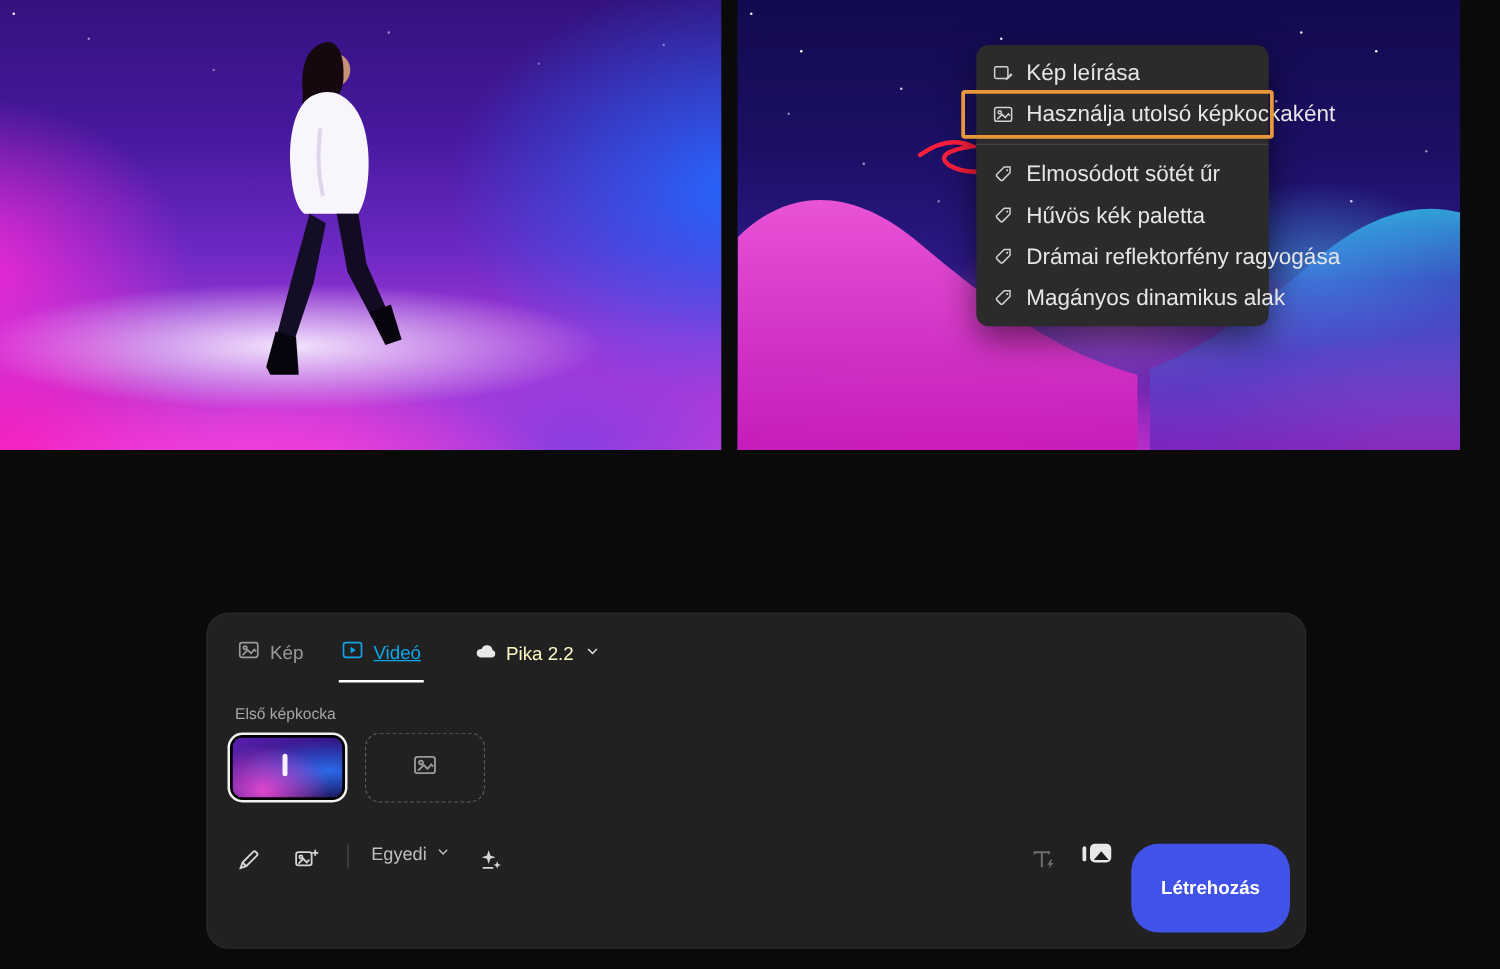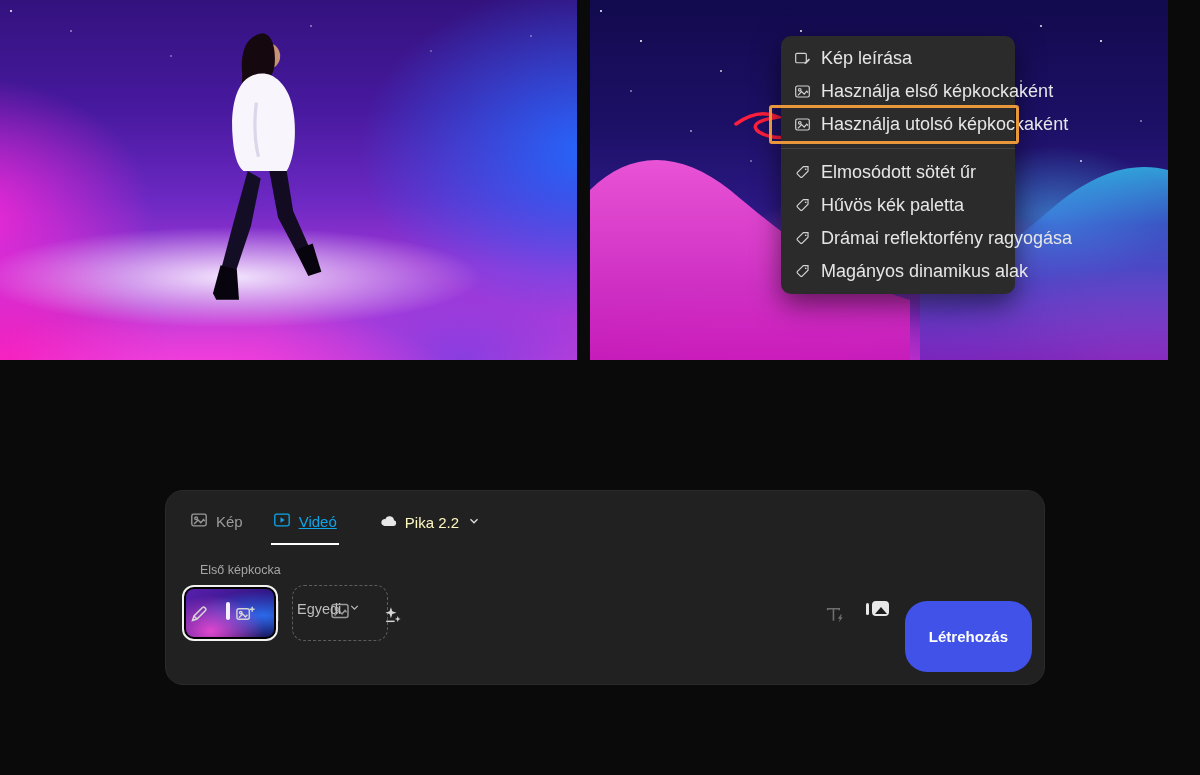--- a/index.html
+++ b/index.html
@@ -58,35 +58,35 @@
   }
   .ctx-item .ico { display:flex; align-items:center; color:#d2d2d2; flex:0 0 auto; }
   .ctx-divider { height:1px; background:#434343; margin:7px 0; }
   .hl-ring {
     position:absolute; left:-12px; right:-4px; top:-3px; bottom:-3px;
     border:3px solid var(--hl, #E8973B); border-radius:3px; pointer-events:none;
   }
 
   
   .composer {
-    position:absolute; left:165px; top:490px; width:880px; height:195px;
+    position:absolute; left:165px; top:490px; width:880px; height:269px;
     background:#212121; border-radius:18px; border:1px solid #2a2a2a;
   }
   .tabs-row { display:flex; align-items:stretch; gap:26px; padding:16px 0 0 22px; }
   .tab {
     display:flex; align-items:center; gap:8px; color:#9b9b9b; font-size:15px;
     padding:4px 2px 11px; border-bottom:2px solid transparent; cursor:pointer;
   }
   .tab.active { color:#0ea5e9; border-bottom-color:#ffffff;text-decoration:underline; }
   .model-select {
     display:flex; align-items:center; gap:8px; color:#fef9c3; font-size:15px;
     padding:4px 2px 11px; margin-left:12px; cursor:pointer;
   }
   .prompt-line { margin:20px 22px 0; font-size:17px; color:#e2e2e2; cursor:text; }
-  .frame-label { margin:18px 34px 8px; font-size:12.5px; color:#a6a6a6; }
+  .frame-label { margin:18px 22px 8px; font-size:12.5px; color:#a6a6a6; }
   .thumbs { display:flex; align-items:center; gap:14px; margin:0 0 0 16px; }
   .thumb {
     width:96px; height:56px; border-radius:12px; border:2px solid #f2f2f2;
     padding:2px; background:#000; cursor:pointer;
   }
   .thumb-inner {
     width:100%; height:100%; border-radius:8px; position:relative; overflow:hidden;
     background:
       radial-gradient(ellipse at 28% 88%, rgba(255,80,220,.85), transparent 60%),
       radial-gradient(ellipse at 88% 55%, rgba(45,120,255,.85), transparent 65%),
@@ -161,30 +161,20 @@
   <div class="ctx-item">
     <span class="ico">
       <svg width="17" height="17" viewBox="0 0 20 20" fill="none" stroke="currentColor" stroke-width="1.4">
         <rect x="2" y="4" width="12.5" height="11" rx="1.5"></rect>
         <path d="M12.8 14.6 l4.6-4.6 1.5 1.5 -4.6 4.6 -2 .5 Z" fill="currentColor" stroke="none"></path>
       </svg>
     </span>
     <span>Kép leírása</span>
   </div>
 
-  <div class="ctx-item">
-    <span class="ico">
-      <svg width="17" height="17" viewBox="0 0 20 20" fill="none" stroke="currentColor" stroke-width="1.4">
-        <rect x="2" y="3.5" width="16" height="13" rx="2"></rect>
-        <circle cx="6.8" cy="8" r="1.5"></circle>
-        <path d="M4.5 14.5 L9 10 l3 3 3-3.5 1.5 1.8"></path>
-      </svg>
-    </span>
-    <span>Használja első képkockaként</span>
-  </div>
 
   <div class="ctx-item">
     <span class="hl-ring"></span>
     <span class="ico">
       <svg width="17" height="17" viewBox="0 0 20 20" fill="none" stroke="currentColor" stroke-width="1.4">
         <rect x="2" y="3.5" width="16" height="13" rx="2"></rect>
         <circle cx="6.8" cy="8" r="1.5"></circle>
         <path d="M4.5 14.5 L9 10 l3 3 3-3.5 1.5 1.8"></path>
       </svg>
     </span>

